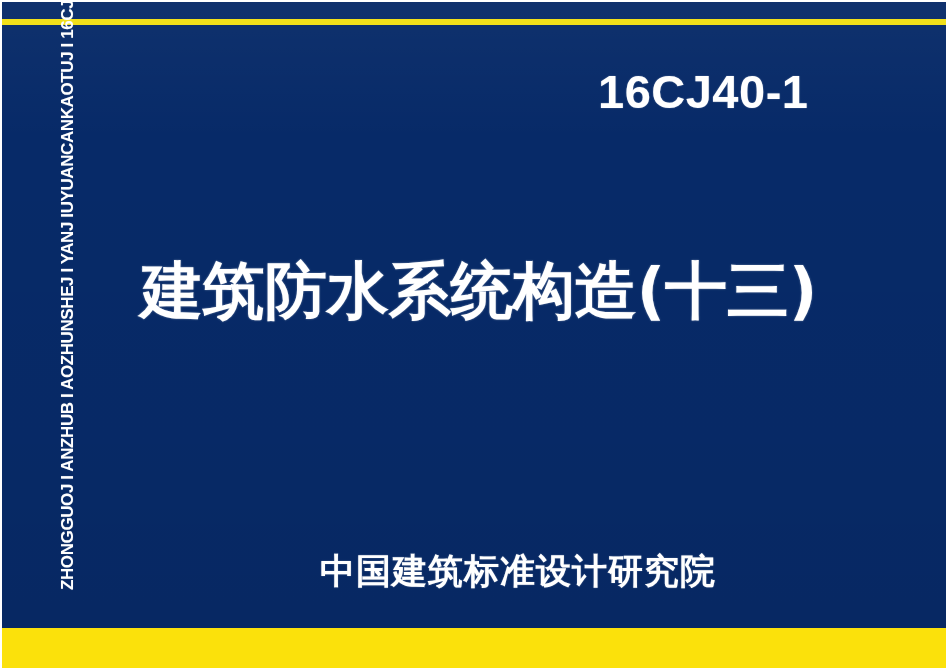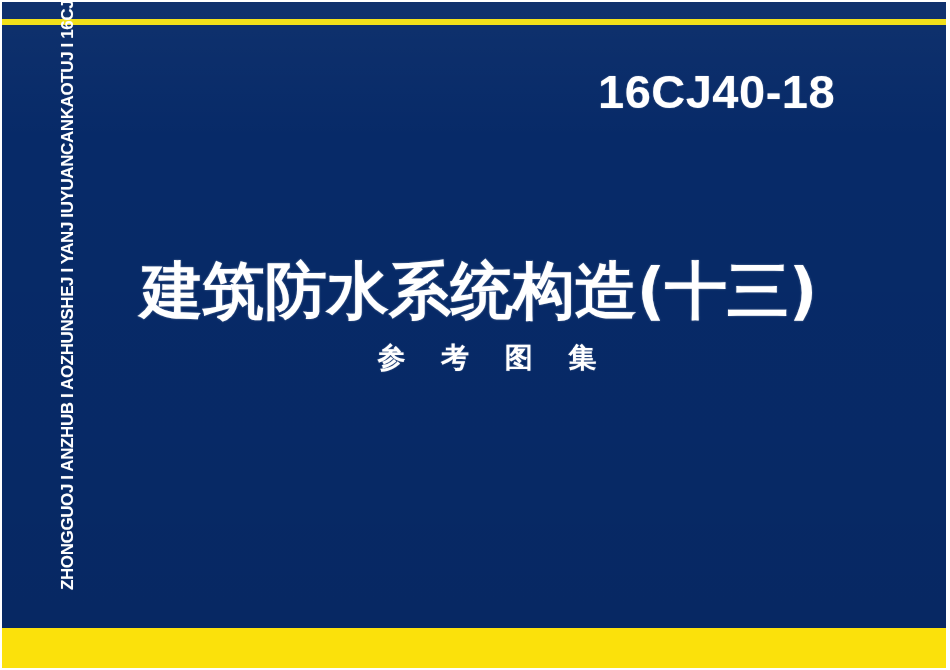--- a/index.html
+++ b/index.html
@@ -145,23 +145,23 @@
 <div id="cover">
 
   <div class="navy-field"></div>
 
   <div class="top-rule"></div>
 
   <div class="spine">
     <div class="spine-text">ZHONGGUOJ I ANZHUB I AOZHUNSHEJ I YANJ IUYUANCANKAOTUJ I  16CJ40-13</div>
   </div>
 
-  <div class="code">16CJ40-18</div>
+  <div class="code">16CJ40-1</div>
 
   <div class="title-block">
     <div class="main-title">建筑防水系统构造(十三)</div>
-    <div class="subtitle">参 考 图 集</div>
   </div>
 
+  <div class="publisher">中国建筑标准设计研究院</div>
 
   <div class="bottom-band"></div>
 
 </div>
 
 </body></html>

